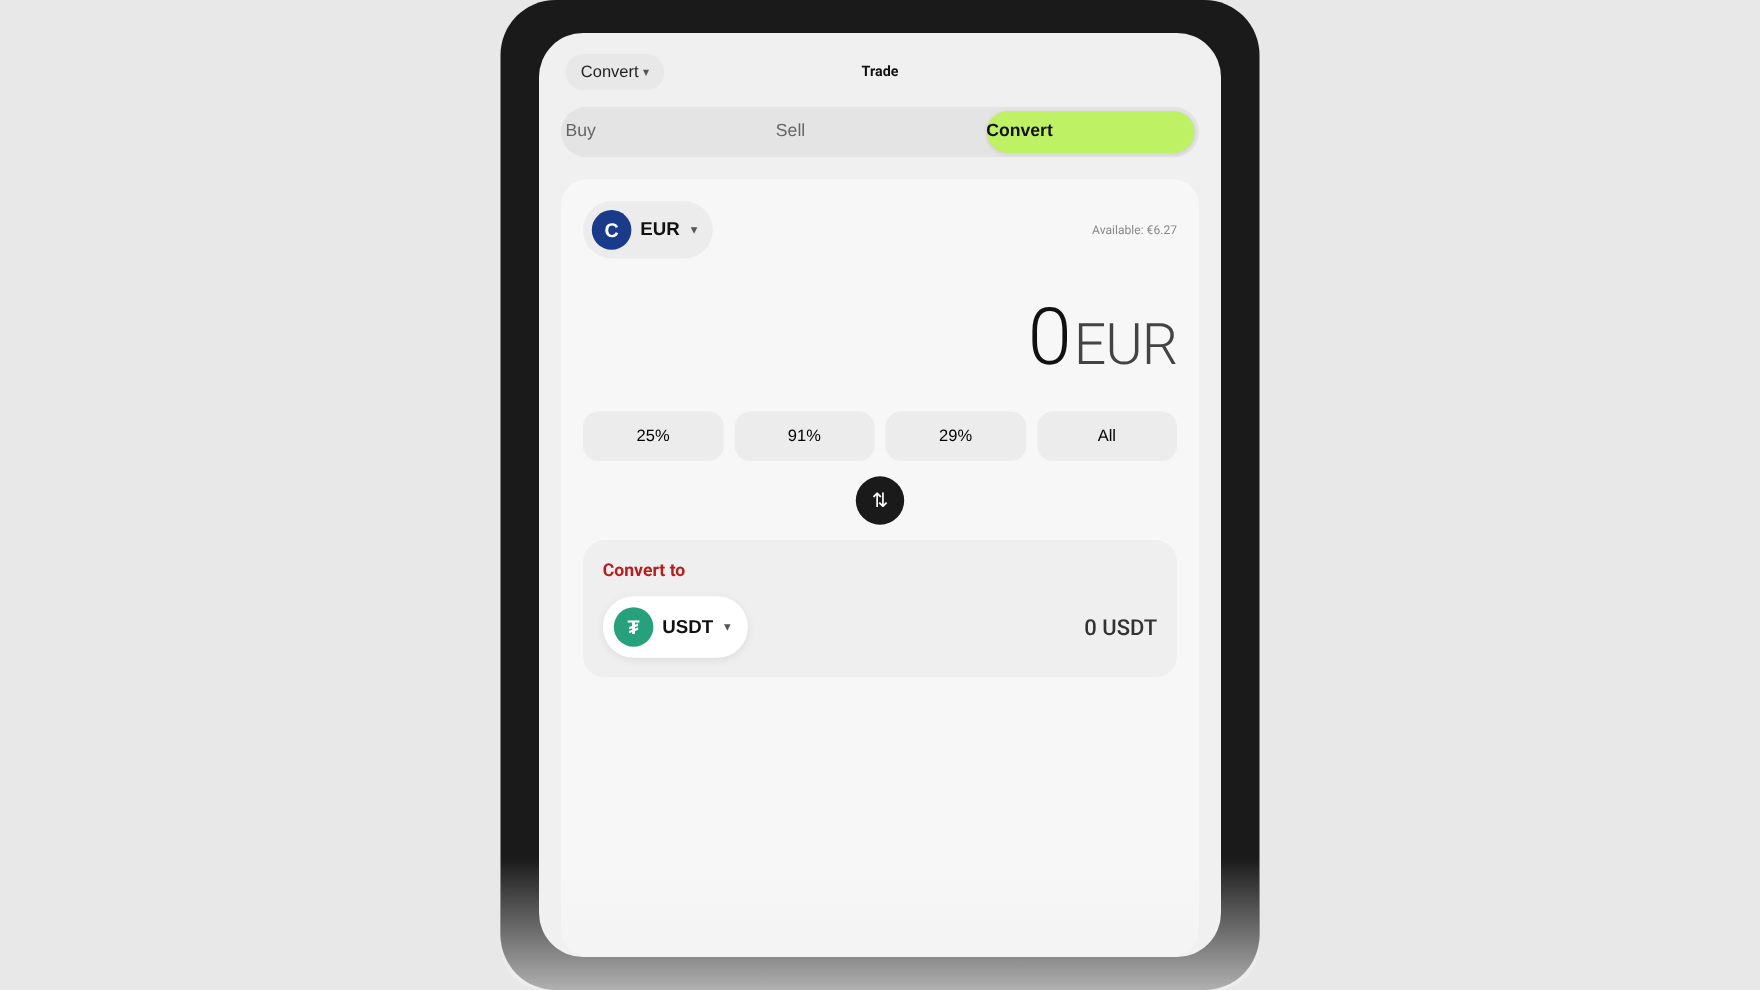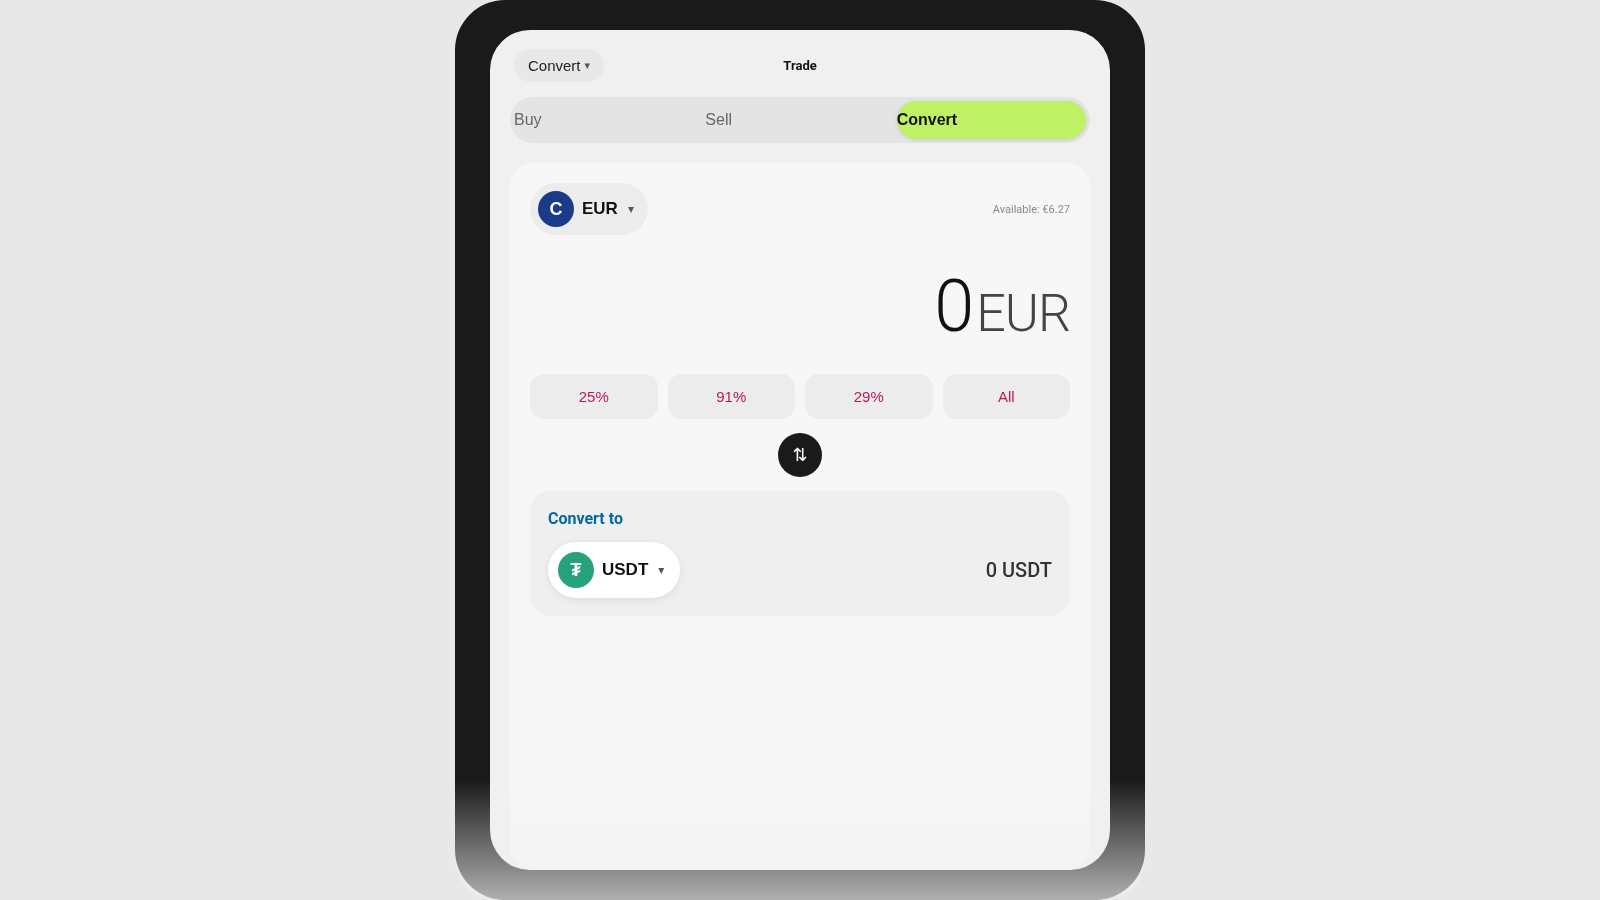--- a/index.html
+++ b/index.html
@@ -195,21 +195,21 @@
     }
 
     .pct-btn {
       flex: 1;
       padding: 14px 0;
       background: #ececec;
       border: none;
       border-radius: 14px;
       font-size: 15px;
       font-weight: 500;
-      color: #be185d;
+      color: #000000;
       cursor: pointer;
     }
 
     .swap-divider {
       display: flex;
       align-items: center;
       justify-content: center;
       margin: 14px 0;
       position: relative;
     }
@@ -232,21 +232,21 @@
     .to-section {
       background: #efefef;
       border-radius: 20px;
       padding: 18px;
       margin-top: 0;
     }
 
     .convert-to-label {
       font-size: 16px;
       font-weight: 700;
-      color: #0369a1;
+      color: #b91c1c;
       margin-bottom: 14px;
     }
 
     .to-currency-row {
       display: flex;
       align-items: center;
       justify-content: space-between;
     }
 
     .to-currency-selector {

